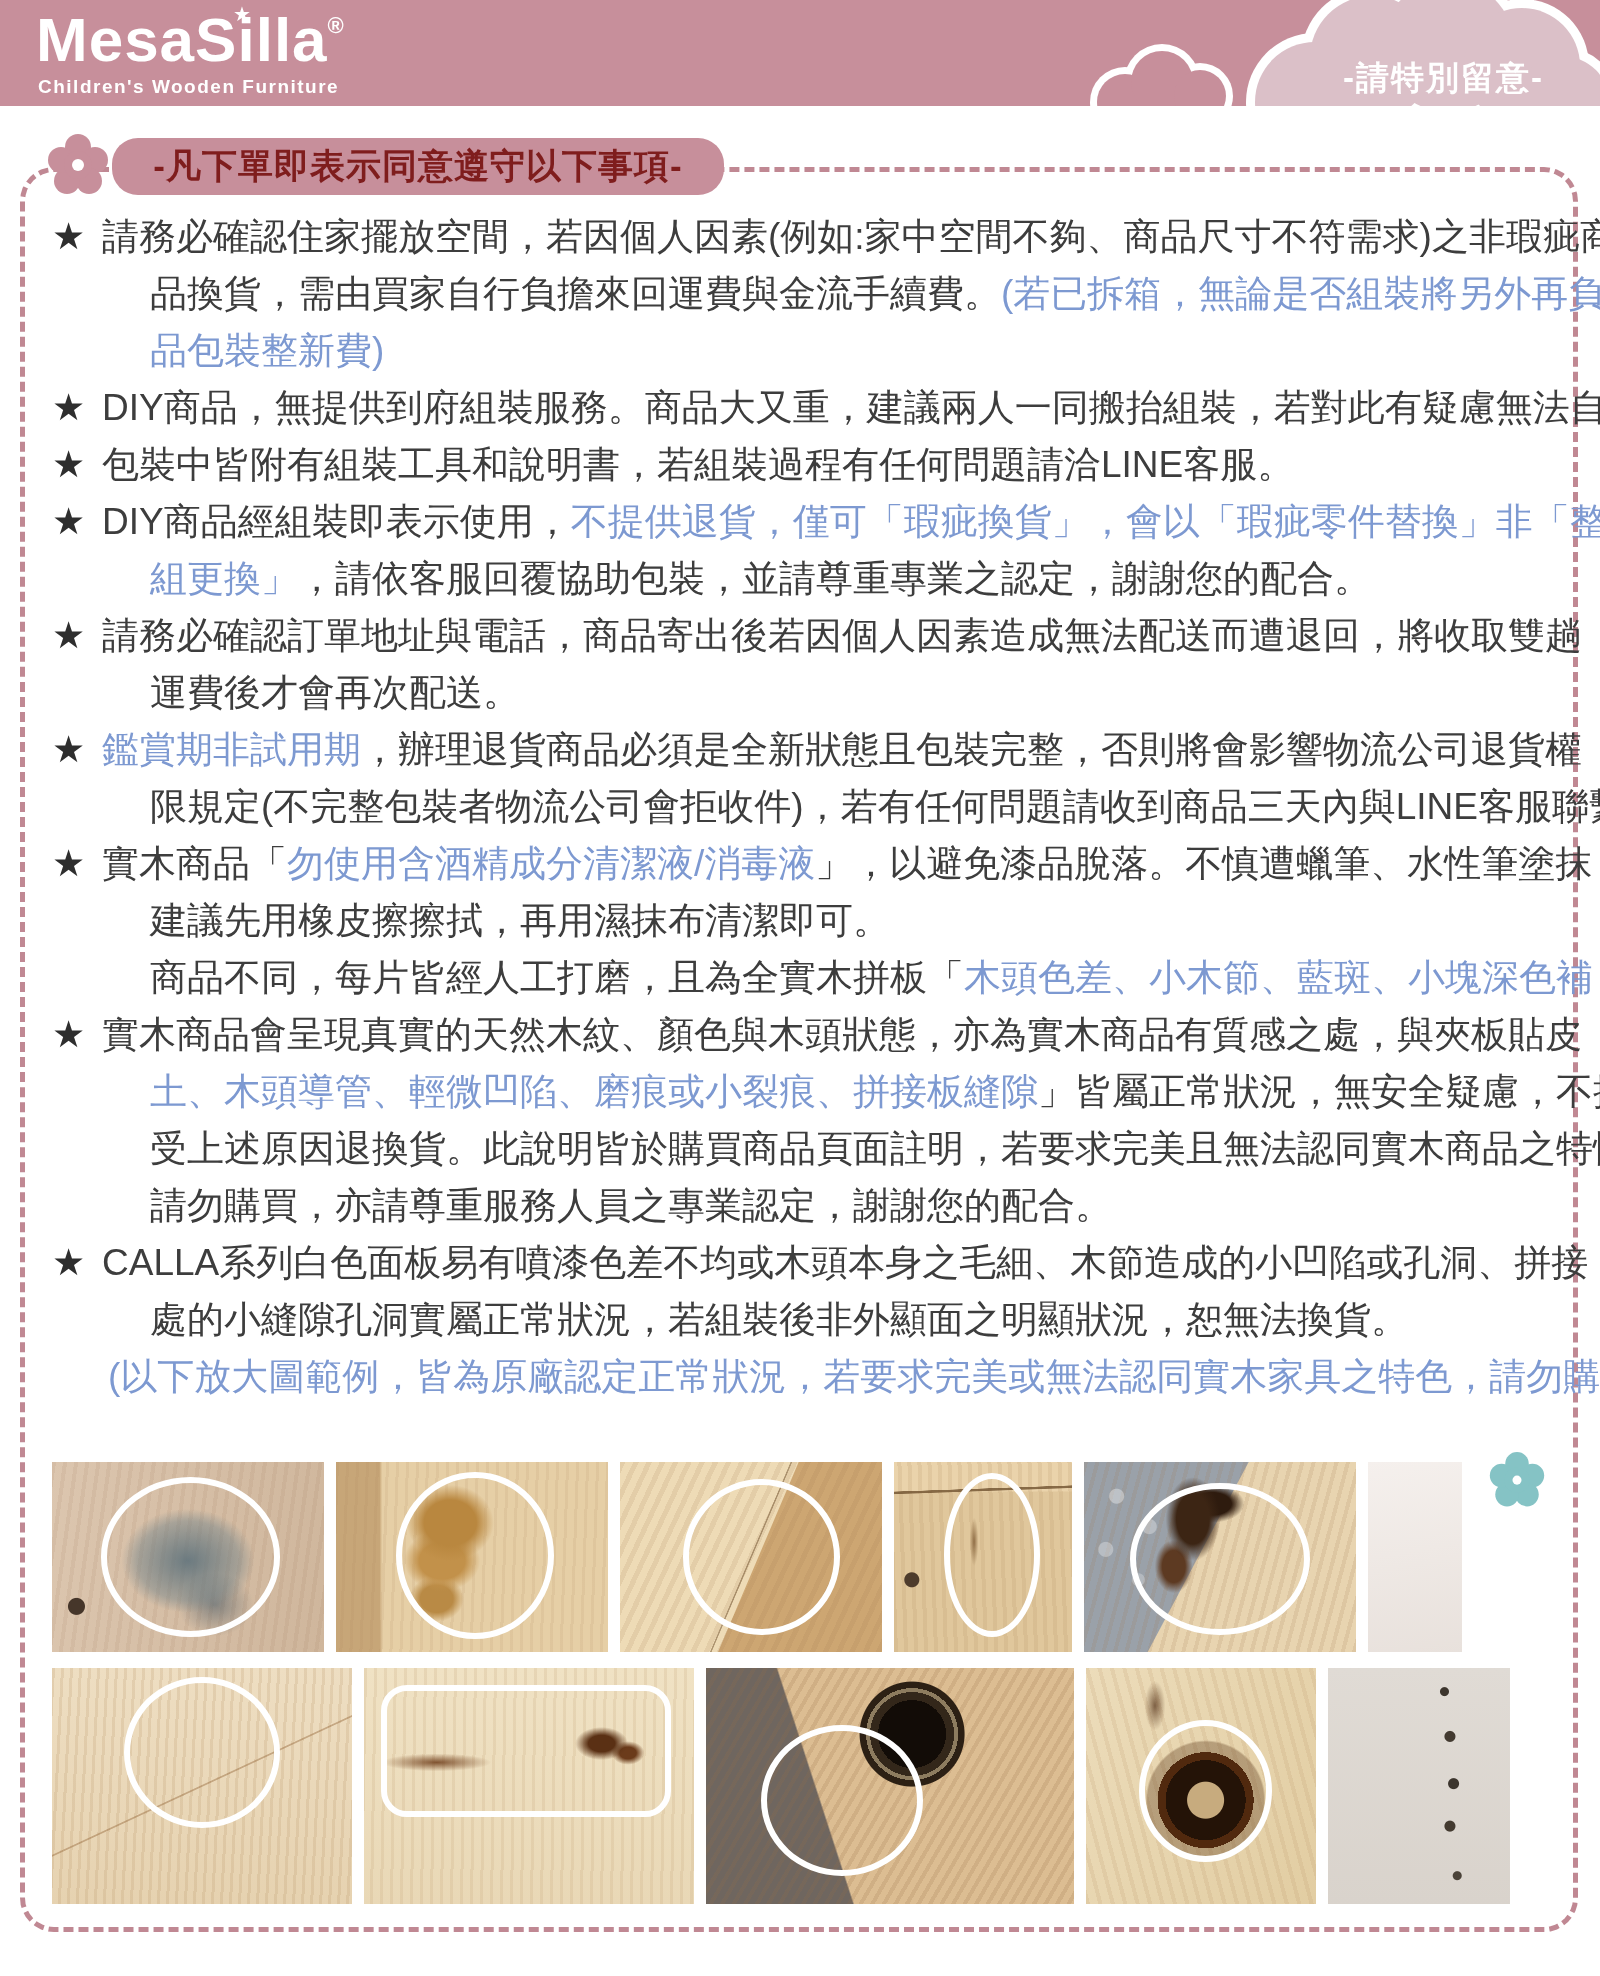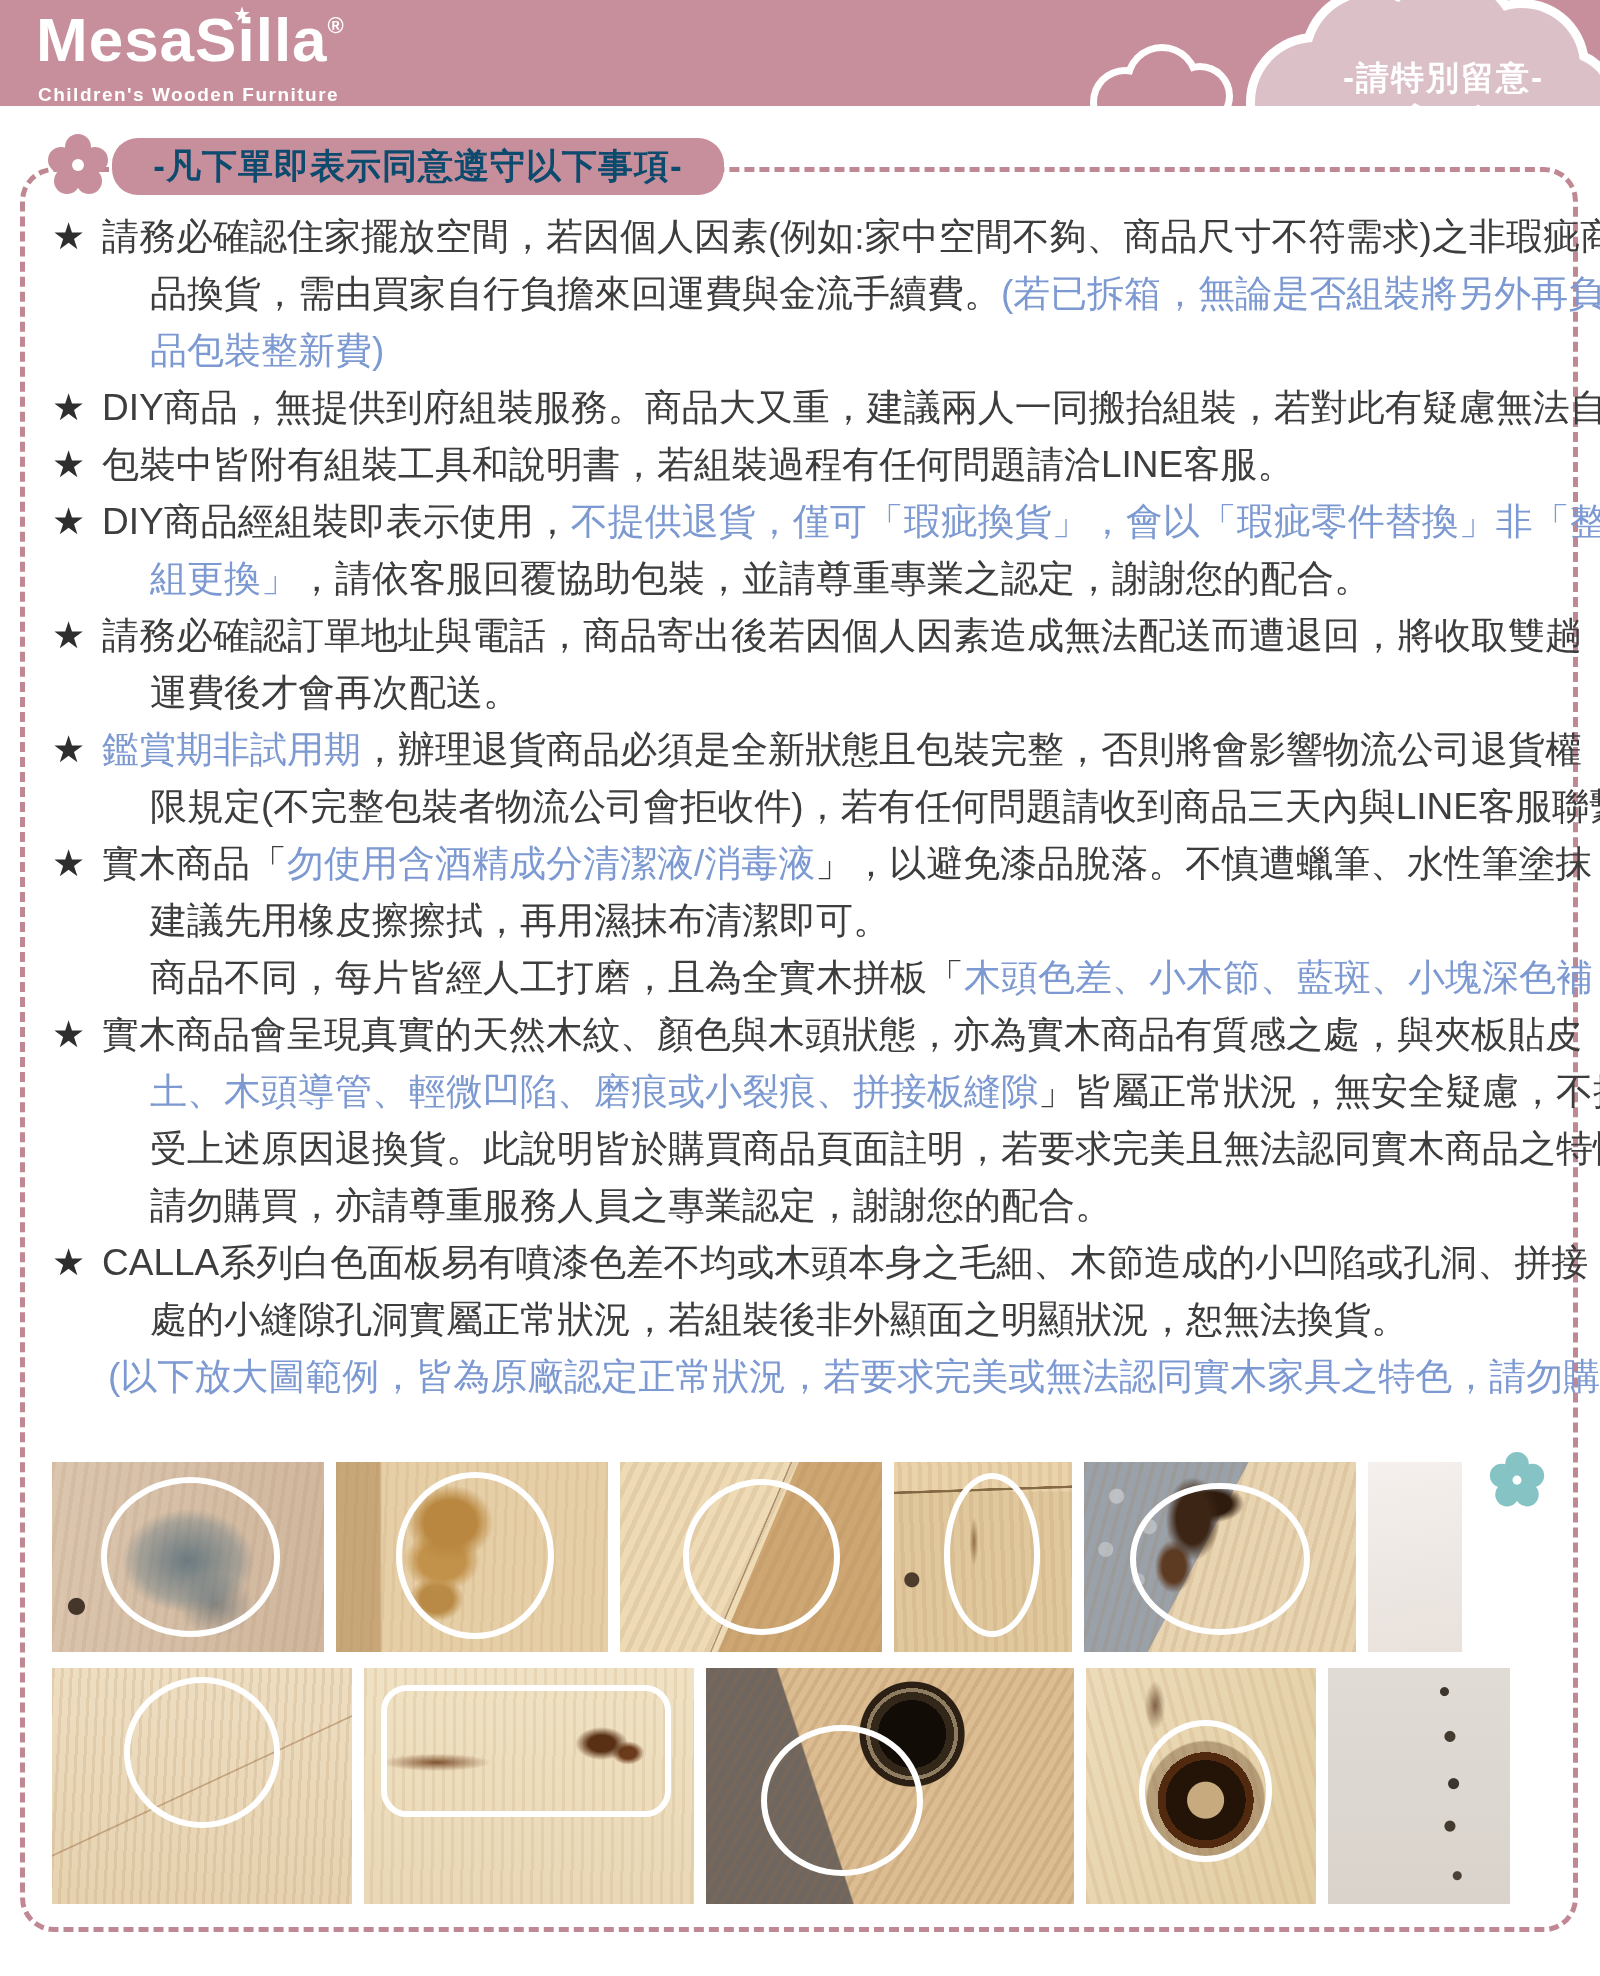--- a/index.html
+++ b/index.html
@@ -9,33 +9,33 @@
   *{margin:0;padding:0;box-sizing:border-box;}
   html,body{background:#fff;}
   .page{position:relative;width:1600px;height:1976px;background:#fff;overflow:hidden;
         font-family:"Liberation Sans","DejaVu Sans",sans-serif;}
 
   
   .banner{position:absolute;left:0;top:0;width:1600px;height:106px;background:var(--pink);overflow:hidden;}
   .logo{position:absolute;left:36px;top:4px;color:#fff;font-size:62px;font-weight:bold;letter-spacing:1px;}
   .logo .reg{font-size:22px;vertical-align:28px;font-weight:bold;}
   .logo-star{position:absolute;left:233px;top:2px;color:#fff;font-size:20px;}
-  .tagline{position:absolute;left:38px;top:84px;color:#fff;font-size:19px;font-weight:bold;letter-spacing:1.5px;}
+  .tagline{position:absolute;left:38px;top:76px;color:#fff;font-size:19px;font-weight:bold;letter-spacing:1.5px;}
   .clouds{position:absolute;right:0;top:0;width:560px;height:114px;}
   .cloud-label{position:absolute;right:56px;top:56px;width:300px;text-align:right;
                color:#fff;font-size:33px;font-weight:bold;letter-spacing:2px;white-space:nowrap;}
 
   
   .terms-border{position:absolute;left:20px;top:167px;width:1558px;height:1765px;
                 border:5px dashed var(--dash);border-radius:34px;}
   .flower{position:absolute;}
   .flower-pink{left:46px;top:134px;width:64px;height:64px;}
   .flower-teal{left:1488px;top:1452px;width:58px;height:58px;}
   .title-pill{position:absolute;left:112px;top:138px;width:612px;height:57px;border-radius:26px;
-              background:var(--pink);color:#0c4a6e;font-size:35px;font-weight:bold;
+              background:var(--pink);color:#7f1d1d;font-size:35px;font-weight:bold;
               display:flex;align-items:center;justify-content:center;letter-spacing:1px;}
 
   
   .notices{position:absolute;left:52px;top:208px;width:1520px;color:var(--ink);
            font-size:37px;}
   .line{height:57px;line-height:57px;white-space:nowrap;padding-left:98px;}
   .line.first{padding-left:0;}
   .line.note{padding-left:56px;}
   .star{display:inline-block;width:50px;color:#2e2e2e;}
   .run-k{color:var(--ink);}

